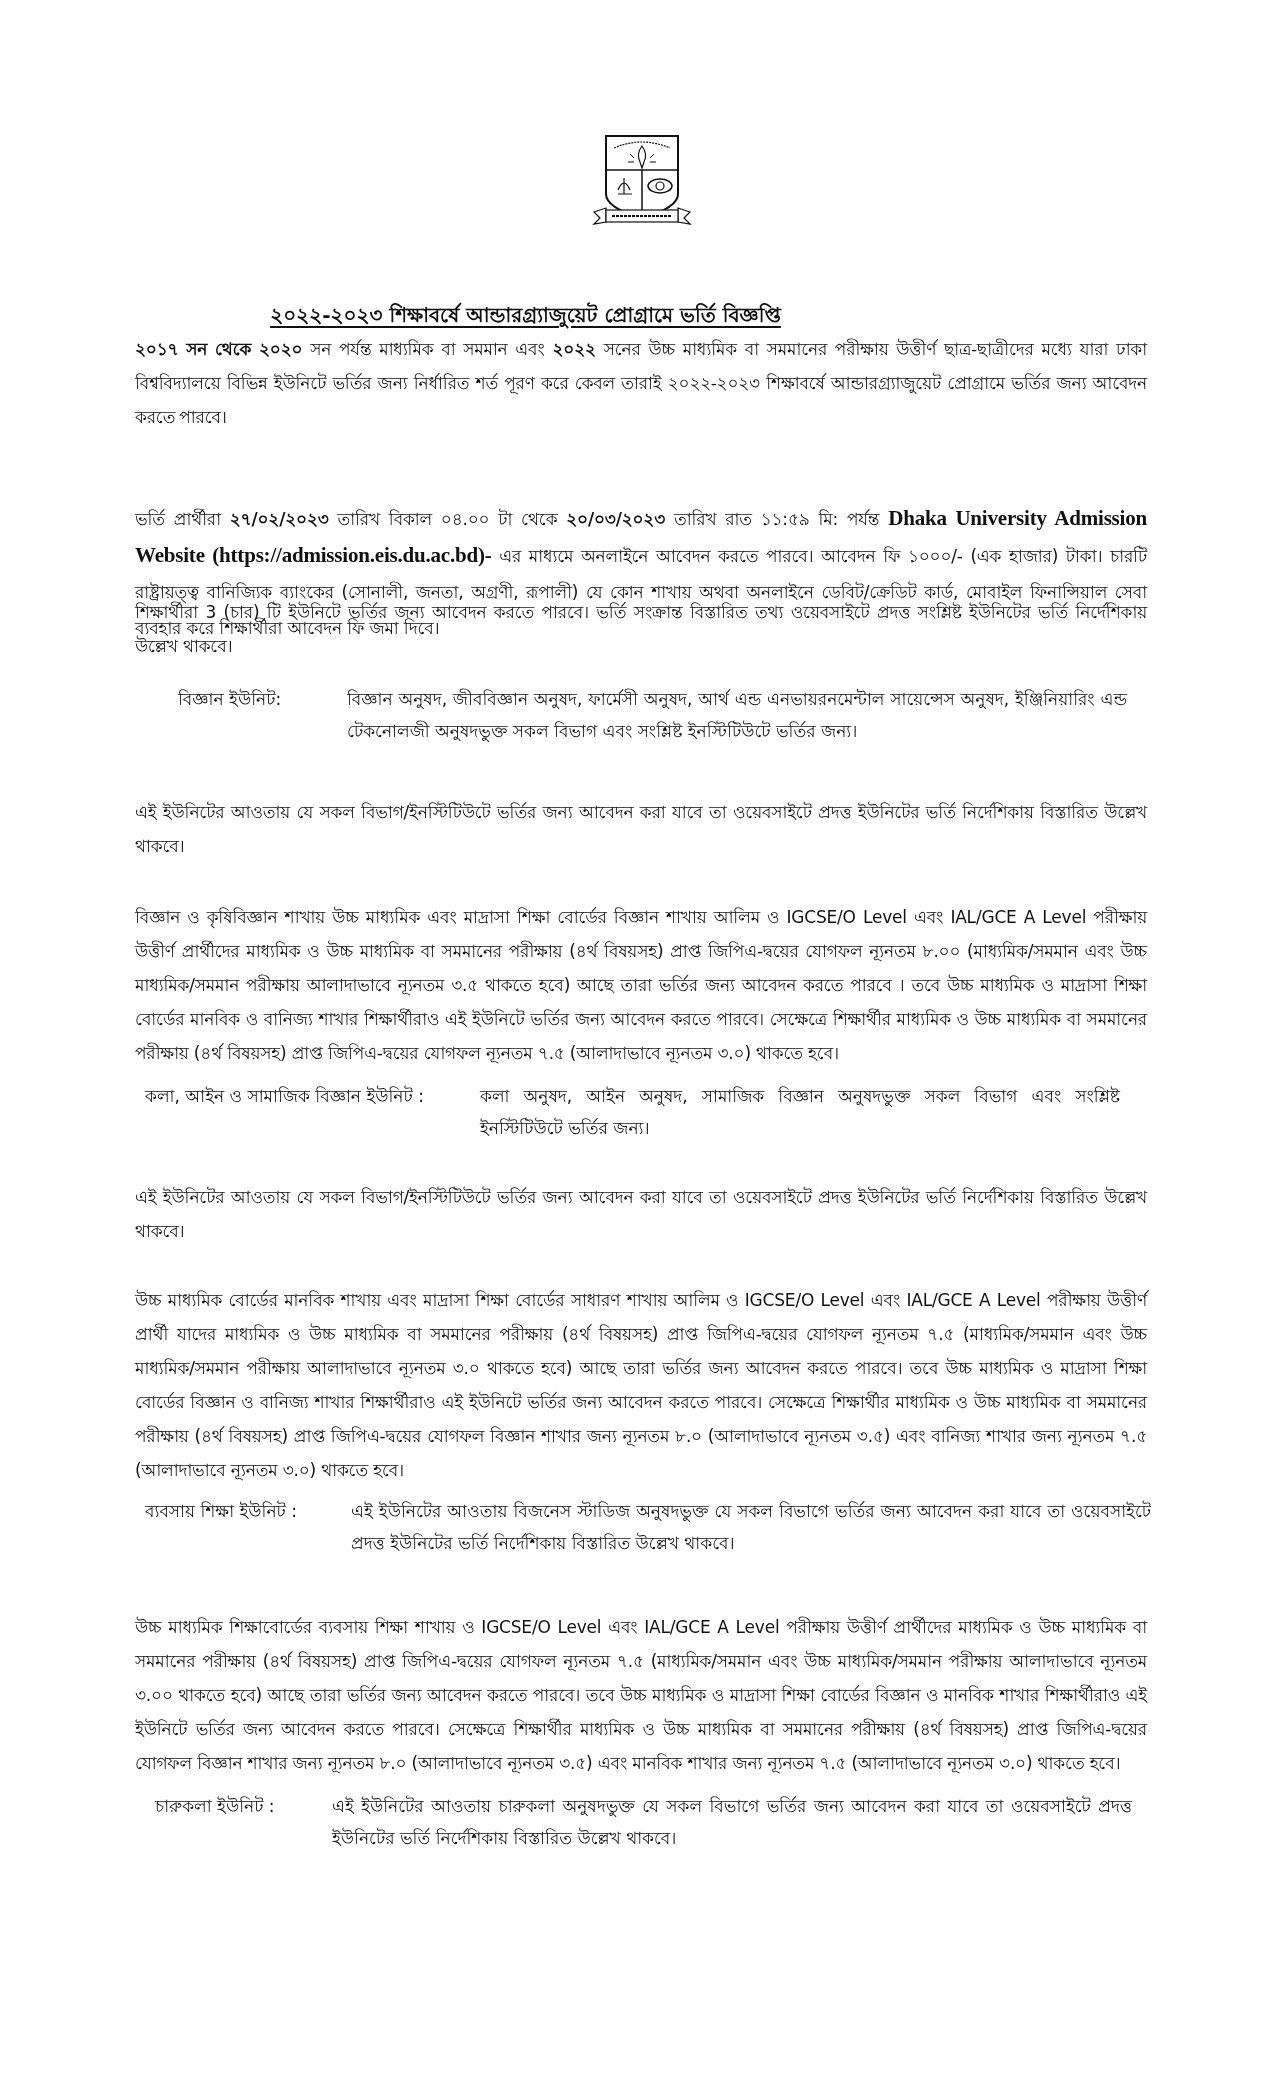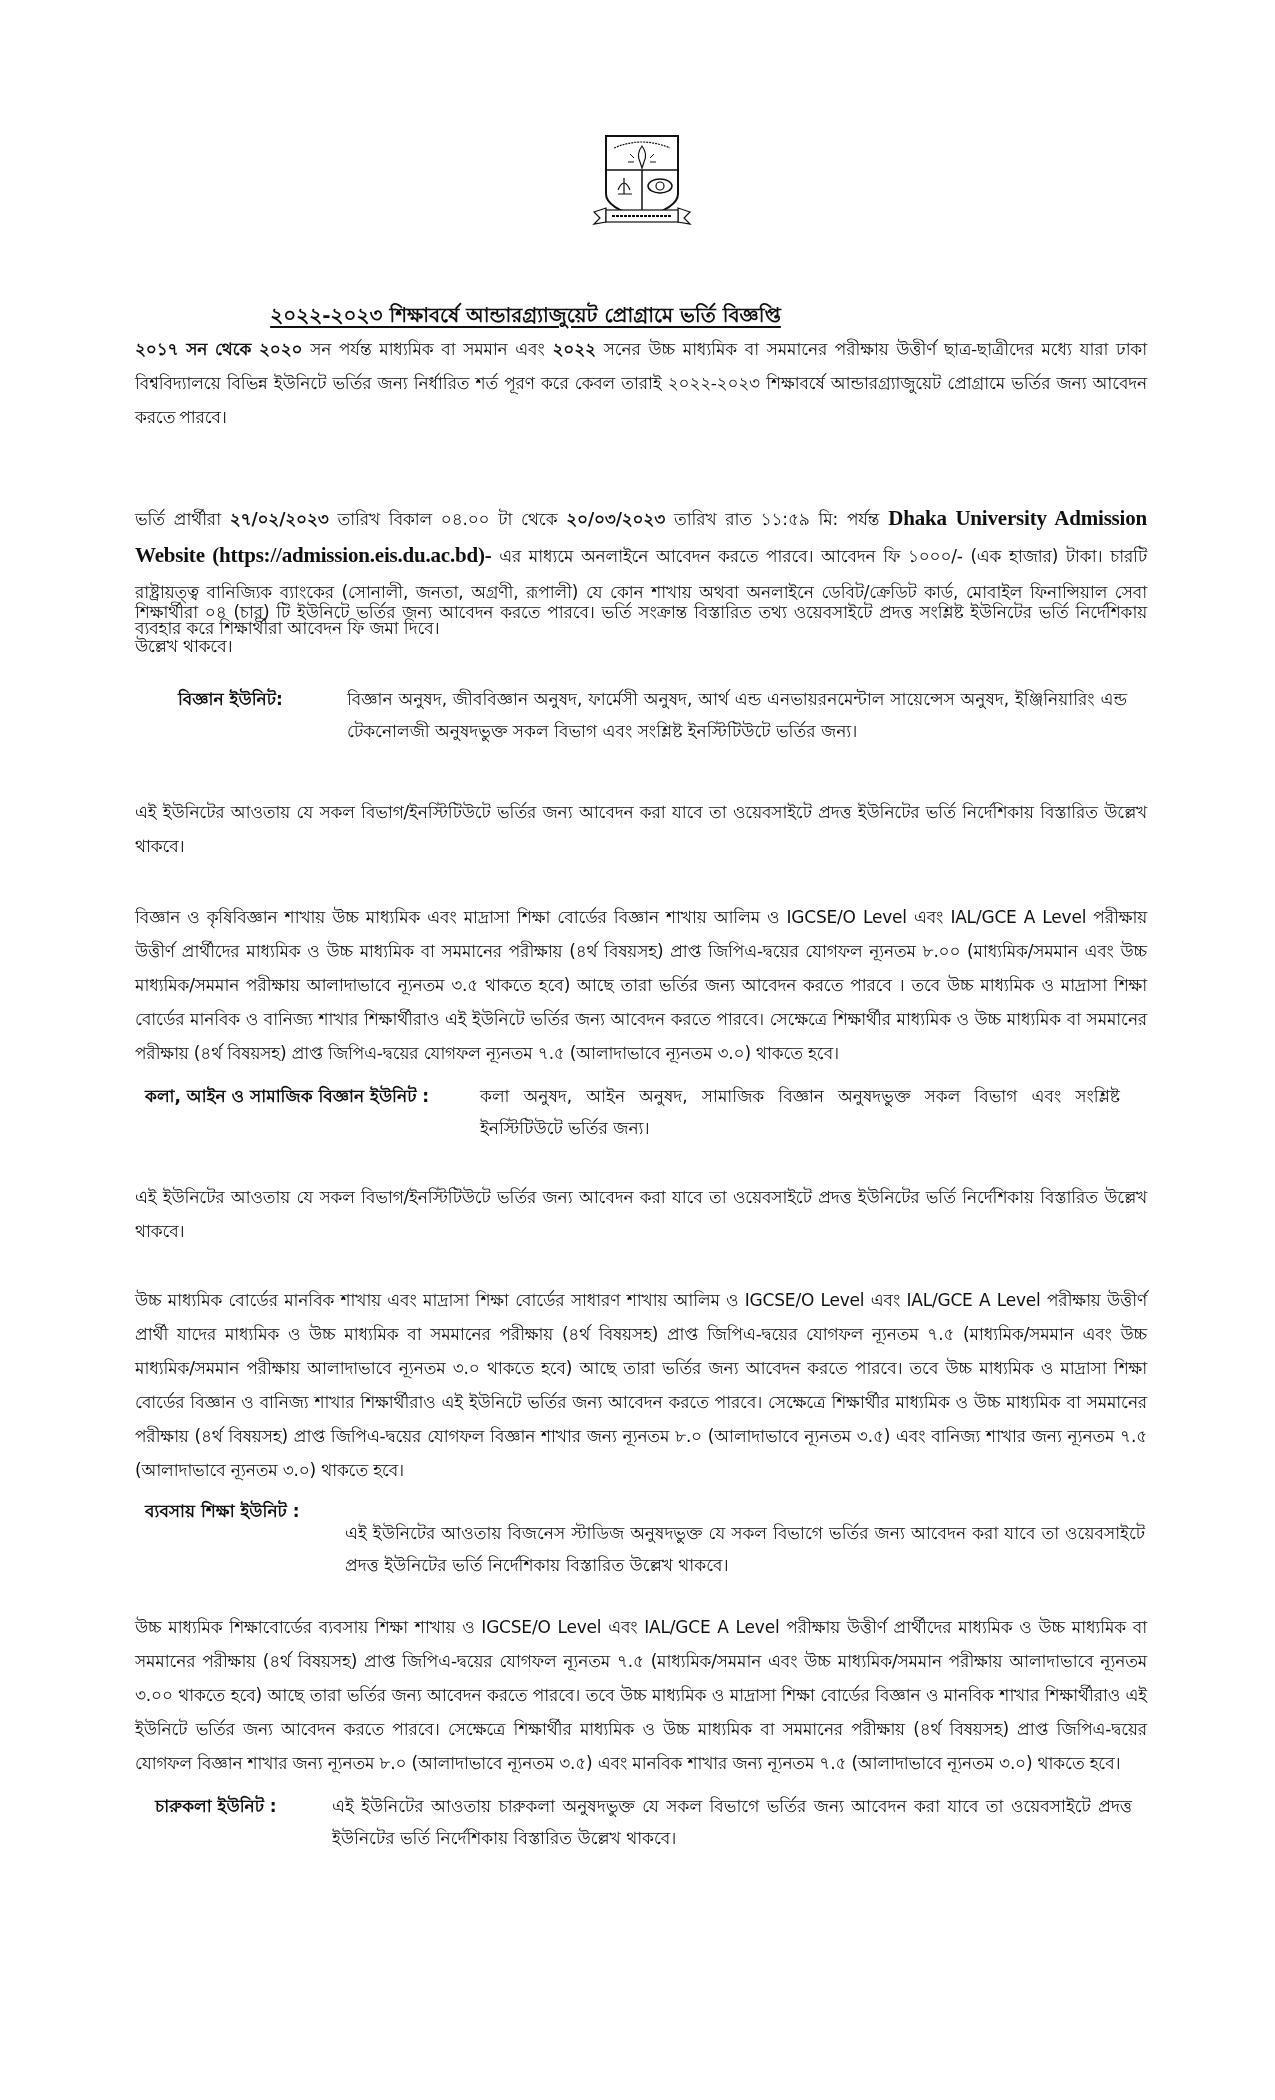--- a/index.html
+++ b/index.html
@@ -10,21 +10,21 @@
   .uni-name { position: absolute; top: 247px; left: 0; width: 1275px; text-align: center;
               font-size: 20px; font-weight: bold; }
   .title { position: absolute; top: 300px; left: 0; width: 1051px; text-align: center; }
   .title span { font-size: 20px; font-weight: bold; text-decoration: underline;
                 text-underline-offset: 4px; }
   .para { position: absolute; left: 135px; width: 1012px; font-size: 17px; line-height: 34px;
           text-align: justify; letter-spacing: -0.2px; }
   .para b { font-weight: bold; }
   .en-bold { font-family: "Liberation Serif", serif; font-weight: bold; font-size: 21px; }
   .unit { position: absolute; left: 135px; width: 1012px; font-size: 17px; line-height: 32px; }
-  .unit .label { position: absolute; font-weight: bold; white-space: nowrap; }
+  .unit .label { position: absolute; font-weight: normal; white-space: nowrap; }
   .unit .desc { position: absolute; text-align: justify; }
 </style>
 </head>
 <body>
 
 <div class="page">
 
   <div class="logo">
     <svg width="100" height="96" viewBox="0 0 100 96">
       <path d="M14 4 H86 V62 Q86 76 50 86 Q14 76 14 62 Z" fill="#fff" stroke="#111" stroke-width="2"></path>
@@ -51,39 +51,39 @@
     <span>২০২২-২০২৩ শিক্ষাবর্ষে আন্ডারগ্র্যাজুয়েট প্রোগ্রামে ভর্তি বিজ্ঞপ্তি</span>
   </div>
 
   <div class="para" style="top:333px;font-family:Liberation Serif, serif;">
     <b>২০১৭ সন থেকে ২০২০</b><span> সন পর্যন্ত মাধ্যমিক বা সমমান এবং </span><b>২০২২</b><span> সনের উচ্চ মাধ্যমিক বা সমমানের পরীক্ষায় উত্তীর্ণ ছাত্র-ছাত্রীদের মধ্যে যারা ঢাকা বিশ্ববিদ্যালয়ে বিভিন্ন ইউনিটে ভর্তির জন্য নির্ধারিত শর্ত পূরণ করে কেবল তারাই ২০২২-২০২৩ শিক্ষাবর্ষে আন্ডারগ্র্যাজুয়েট প্রোগ্রামে ভর্তির জন্য আবেদন করতে পারবে।</span>
   </div>
 
   <div class="para" style="top:455px; line-height:36px;margin-top:45px;">
     <span>ভর্তি প্রার্থীরা </span><b>২৭/০২/২০২৩</b><span> তারিখ বিকাল ০৪.০০ টা থেকে </span><b>২০/০৩/২০২৩</b><span> তারিখ রাত ১১:৫৯ মি: পর্যন্ত </span><span class="en-bold">Dhaka University Admission Website (https://admission.eis.du.ac.bd)-</span><span> এর মাধ্যমে অনলাইনে আবেদন করতে পারবে। আবেদন ফি ১০০০/- (এক হাজার) টাকা। চারটি রাষ্ট্রায়ত্ত্ব বানিজ্যিক ব্যাংকের  (সোনালী, জনতা, অগ্রণী, রূপালী) যে কোন শাখায় অথবা অনলাইনে ডেবিট/ক্রেডিট কার্ড, মোবাইল ফিনান্সিয়াল সেবা ব্যবহার করে শিক্ষার্থীরা আবেদন ফি জমা দিবে।</span>
   </div>
-  <div class="para" style="top:595px;">শিক্ষার্থীরা ০৪ (চার) টি ইউনিটে ভর্তির জন্য আবেদন করতে পারবে। ভর্তি সংক্রান্ত বিস্তারিত তথ্য ওয়েবসাইটে প্রদত্ত সংশ্লিষ্ট ইউনিটের ভর্তি নির্দেশিকায় উল্লেখ থাকবে।</div>
+  <div class="para" style="top:595px;">শিক্ষার্থীরা 3 (চার) টি ইউনিটে ভর্তির জন্য আবেদন করতে পারবে। ভর্তি সংক্রান্ত বিস্তারিত তথ্য ওয়েবসাইটে প্রদত্ত সংশ্লিষ্ট ইউনিটের ভর্তি নির্দেশিকায় উল্লেখ থাকবে।</div>
 
   <div class="unit" style="top:683px;">
     <span class="label" style="left:43px;">বিজ্ঞান ইউনিট:</span>
     <div class="desc" style="left:212px; width:780px;">বিজ্ঞান অনুষদ,  জীববিজ্ঞান অনুষদ, ফার্মেসী অনুষদ,  আর্থ এন্ড এনভায়রনমেন্টাল সায়েন্সেস অনুষদ, ইঞ্জিনিয়ারিং এন্ড টেকনোলজী অনুষদভুক্ত সকল বিভাগ এবং সংশ্লিষ্ট ইনস্টিটিউটে ভর্তির জন্য।</div>
   </div>
   <div class="para" style="top:795px;">এই ইউনিটের আওতায় যে সকল বিভাগ/ইনস্টিটিউটে ভর্তির জন্য আবেদন করা যাবে তা ওয়েবসাইটে প্রদত্ত ইউনিটের ভর্তি নির্দেশিকায় বিস্তারিত উল্লেখ থাকবে।</div>
   <div class="para" style="top:900px;">বিজ্ঞান ও কৃষিবিজ্ঞান শাখায় উচ্চ মাধ্যমিক এবং মাদ্রাসা শিক্ষা বোর্ডের বিজ্ঞান শাখায় আলিম ও IGCSE/O Level এবং IAL/GCE A Level পরীক্ষায় উত্তীর্ণ প্রার্থীদের মাধ্যমিক ও উচ্চ মাধ্যমিক বা সমমানের পরীক্ষায় (৪র্থ বিষয়সহ) প্রাপ্ত জিপিএ-দ্বয়ের যোগফল ন্যূনতম ৮.০০ (মাধ্যমিক/সমমান এবং উচ্চ মাধ্যমিক/সমমান পরীক্ষায় আলাদাভাবে ন্যূনতম ৩.৫ থাকতে হবে) আছে তারা ভর্তির জন্য আবেদন করতে পারবে । তবে উচ্চ মাধ্যমিক ও মাদ্রাসা শিক্ষা বোর্ডের মানবিক ও বানিজ্য শাখার শিক্ষার্থীরাও এই ইউনিটে ভর্তির জন্য আবেদন করতে পারবে। সেক্ষেত্রে শিক্ষার্থীর মাধ্যমিক ও উচ্চ মাধ্যমিক বা সমমানের পরীক্ষায় (৪র্থ বিষয়সহ) প্রাপ্ত জিপিএ-দ্বয়ের যোগফল ন্যূনতম ৭.৫ (আলাদাভাবে ন্যূনতম ৩.০) থাকতে হবে।</div>
 
   <div class="unit" style="top:1080px;">
     <span class="label" style="left:10px;">কলা, আইন ও সামাজিক বিজ্ঞান ইউনিট :</span>
     <div class="desc" style="left:345px; width:640px;">কলা অনুষদ, আইন অনুষদ, সামাজিক বিজ্ঞান অনুষদভুক্ত সকল বিভাগ এবং সংশ্লিষ্ট ইনস্টিটিউটে ভর্তির জন্য।</div>
   </div>
   <div class="para" style="top:1180px;">এই ইউনিটের আওতায় যে সকল বিভাগ/ইনস্টিটিউটে ভর্তির জন্য আবেদন করা যাবে তা ওয়েবসাইটে প্রদত্ত ইউনিটের ভর্তি নির্দেশিকায় বিস্তারিত উল্লেখ থাকবে।</div>
   <div class="para" style="top:1283px;">উচ্চ মাধ্যমিক বোর্ডের মানবিক শাখায় এবং মাদ্রাসা শিক্ষা বোর্ডের সাধারণ শাখায় আলিম ও IGCSE/O Level এবং IAL/GCE A Level পরীক্ষায় উত্তীর্ণ প্রার্থী যাদের মাধ্যমিক ও উচ্চ মাধ্যমিক বা সমমানের পরীক্ষায় (৪র্থ বিষয়সহ) প্রাপ্ত জিপিএ-দ্বয়ের যোগফল ন্যূনতম ৭.৫ (মাধ্যমিক/সমমান এবং উচ্চ মাধ্যমিক/সমমান পরীক্ষায় আলাদাভাবে ন্যূনতম ৩.০ থাকতে হবে) আছে তারা ভর্তির জন্য আবেদন করতে পারবে। তবে উচ্চ মাধ্যমিক ও মাদ্রাসা শিক্ষা বোর্ডের বিজ্ঞান ও বানিজ্য শাখার শিক্ষার্থীরাও এই ইউনিটে ভর্তির জন্য আবেদন করতে পারবে। সেক্ষেত্রে শিক্ষার্থীর মাধ্যমিক ও উচ্চ মাধ্যমিক বা সমমানের পরীক্ষায় (৪র্থ বিষয়সহ) প্রাপ্ত জিপিএ-দ্বয়ের যোগফল বিজ্ঞান শাখার জন্য ন্যূনতম ৮.০ (আলাদাভাবে ন্যূনতম ৩.৫) এবং বানিজ্য শাখার জন্য ন্যূনতম ৭.৫ (আলাদাভাবে ন্যূনতম ৩.০) থাকতে হবে।</div>
 
   <div class="unit" style="top:1495px;">
     <span class="label" style="left:10px;">ব্যবসায় শিক্ষা ইউনিট :</span>
-    <div class="desc" style="left:210px; width:800px;margin-top:22px;">এই ইউনিটের আওতায় বিজনেস স্টাডিজ অনুষদভুক্ত যে সকল বিভাগে ভর্তির জন্য আবেদন করা যাবে তা ওয়েবসাইটে প্রদত্ত ইউনিটের ভর্তি নির্দেশিকায় বিস্তারিত উল্লেখ থাকবে।</div>
+    <div class="desc" style="left:216px; width:800px;">এই ইউনিটের আওতায় বিজনেস স্টাডিজ অনুষদভুক্ত যে সকল বিভাগে ভর্তির জন্য আবেদন করা যাবে তা ওয়েবসাইটে প্রদত্ত ইউনিটের ভর্তি নির্দেশিকায় বিস্তারিত উল্লেখ থাকবে।</div>
   </div>
   <div class="para" style="top:1610px;">উচ্চ মাধ্যমিক শিক্ষাবোর্ডের ব্যবসায় শিক্ষা শাখায় ও IGCSE/O Level এবং IAL/GCE A Level পরীক্ষায় উত্তীর্ণ প্রার্থীদের মাধ্যমিক ও উচ্চ মাধ্যমিক বা সমমানের পরীক্ষায় (৪র্থ বিষয়সহ) প্রাপ্ত জিপিএ-দ্বয়ের যোগফল ন্যূনতম ৭.৫ (মাধ্যমিক/সমমান এবং উচ্চ মাধ্যমিক/সমমান পরীক্ষায় আলাদাভাবে ন্যূনতম ৩.০০ থাকতে হবে) আছে তারা ভর্তির জন্য আবেদন করতে পারবে। তবে উচ্চ মাধ্যমিক ও মাদ্রাসা শিক্ষা বোর্ডের বিজ্ঞান ও মানবিক শাখার শিক্ষার্থীরাও এই ইউনিটে ভর্তির জন্য আবেদন করতে পারবে। সেক্ষেত্রে শিক্ষার্থীর মাধ্যমিক ও উচ্চ মাধ্যমিক বা সমমানের পরীক্ষায় (৪র্থ বিষয়সহ) প্রাপ্ত জিপিএ-দ্বয়ের যোগফল বিজ্ঞান শাখার জন্য ন্যূনতম ৮.০ (আলাদাভাবে ন্যূনতম ৩.৫) এবং মানবিক শাখার জন্য ন্যূনতম ৭.৫ (আলাদাভাবে ন্যূনতম ৩.০) থাকতে হবে।</div>
 
   <div class="unit" style="top:1790px;">
     <span class="label" style="left:20px;">চারুকলা ইউনিট :</span>
     <div class="desc" style="left:197px; width:800px;">এই ইউনিটের আওতায় চারুকলা অনুষদভুক্ত যে সকল বিভাগে ভর্তির জন্য আবেদন করা যাবে তা ওয়েবসাইটে প্রদত্ত ইউনিটের ভর্তি নির্দেশিকায় বিস্তারিত উল্লেখ থাকবে।</div>
   </div>
 
 </div>
 

